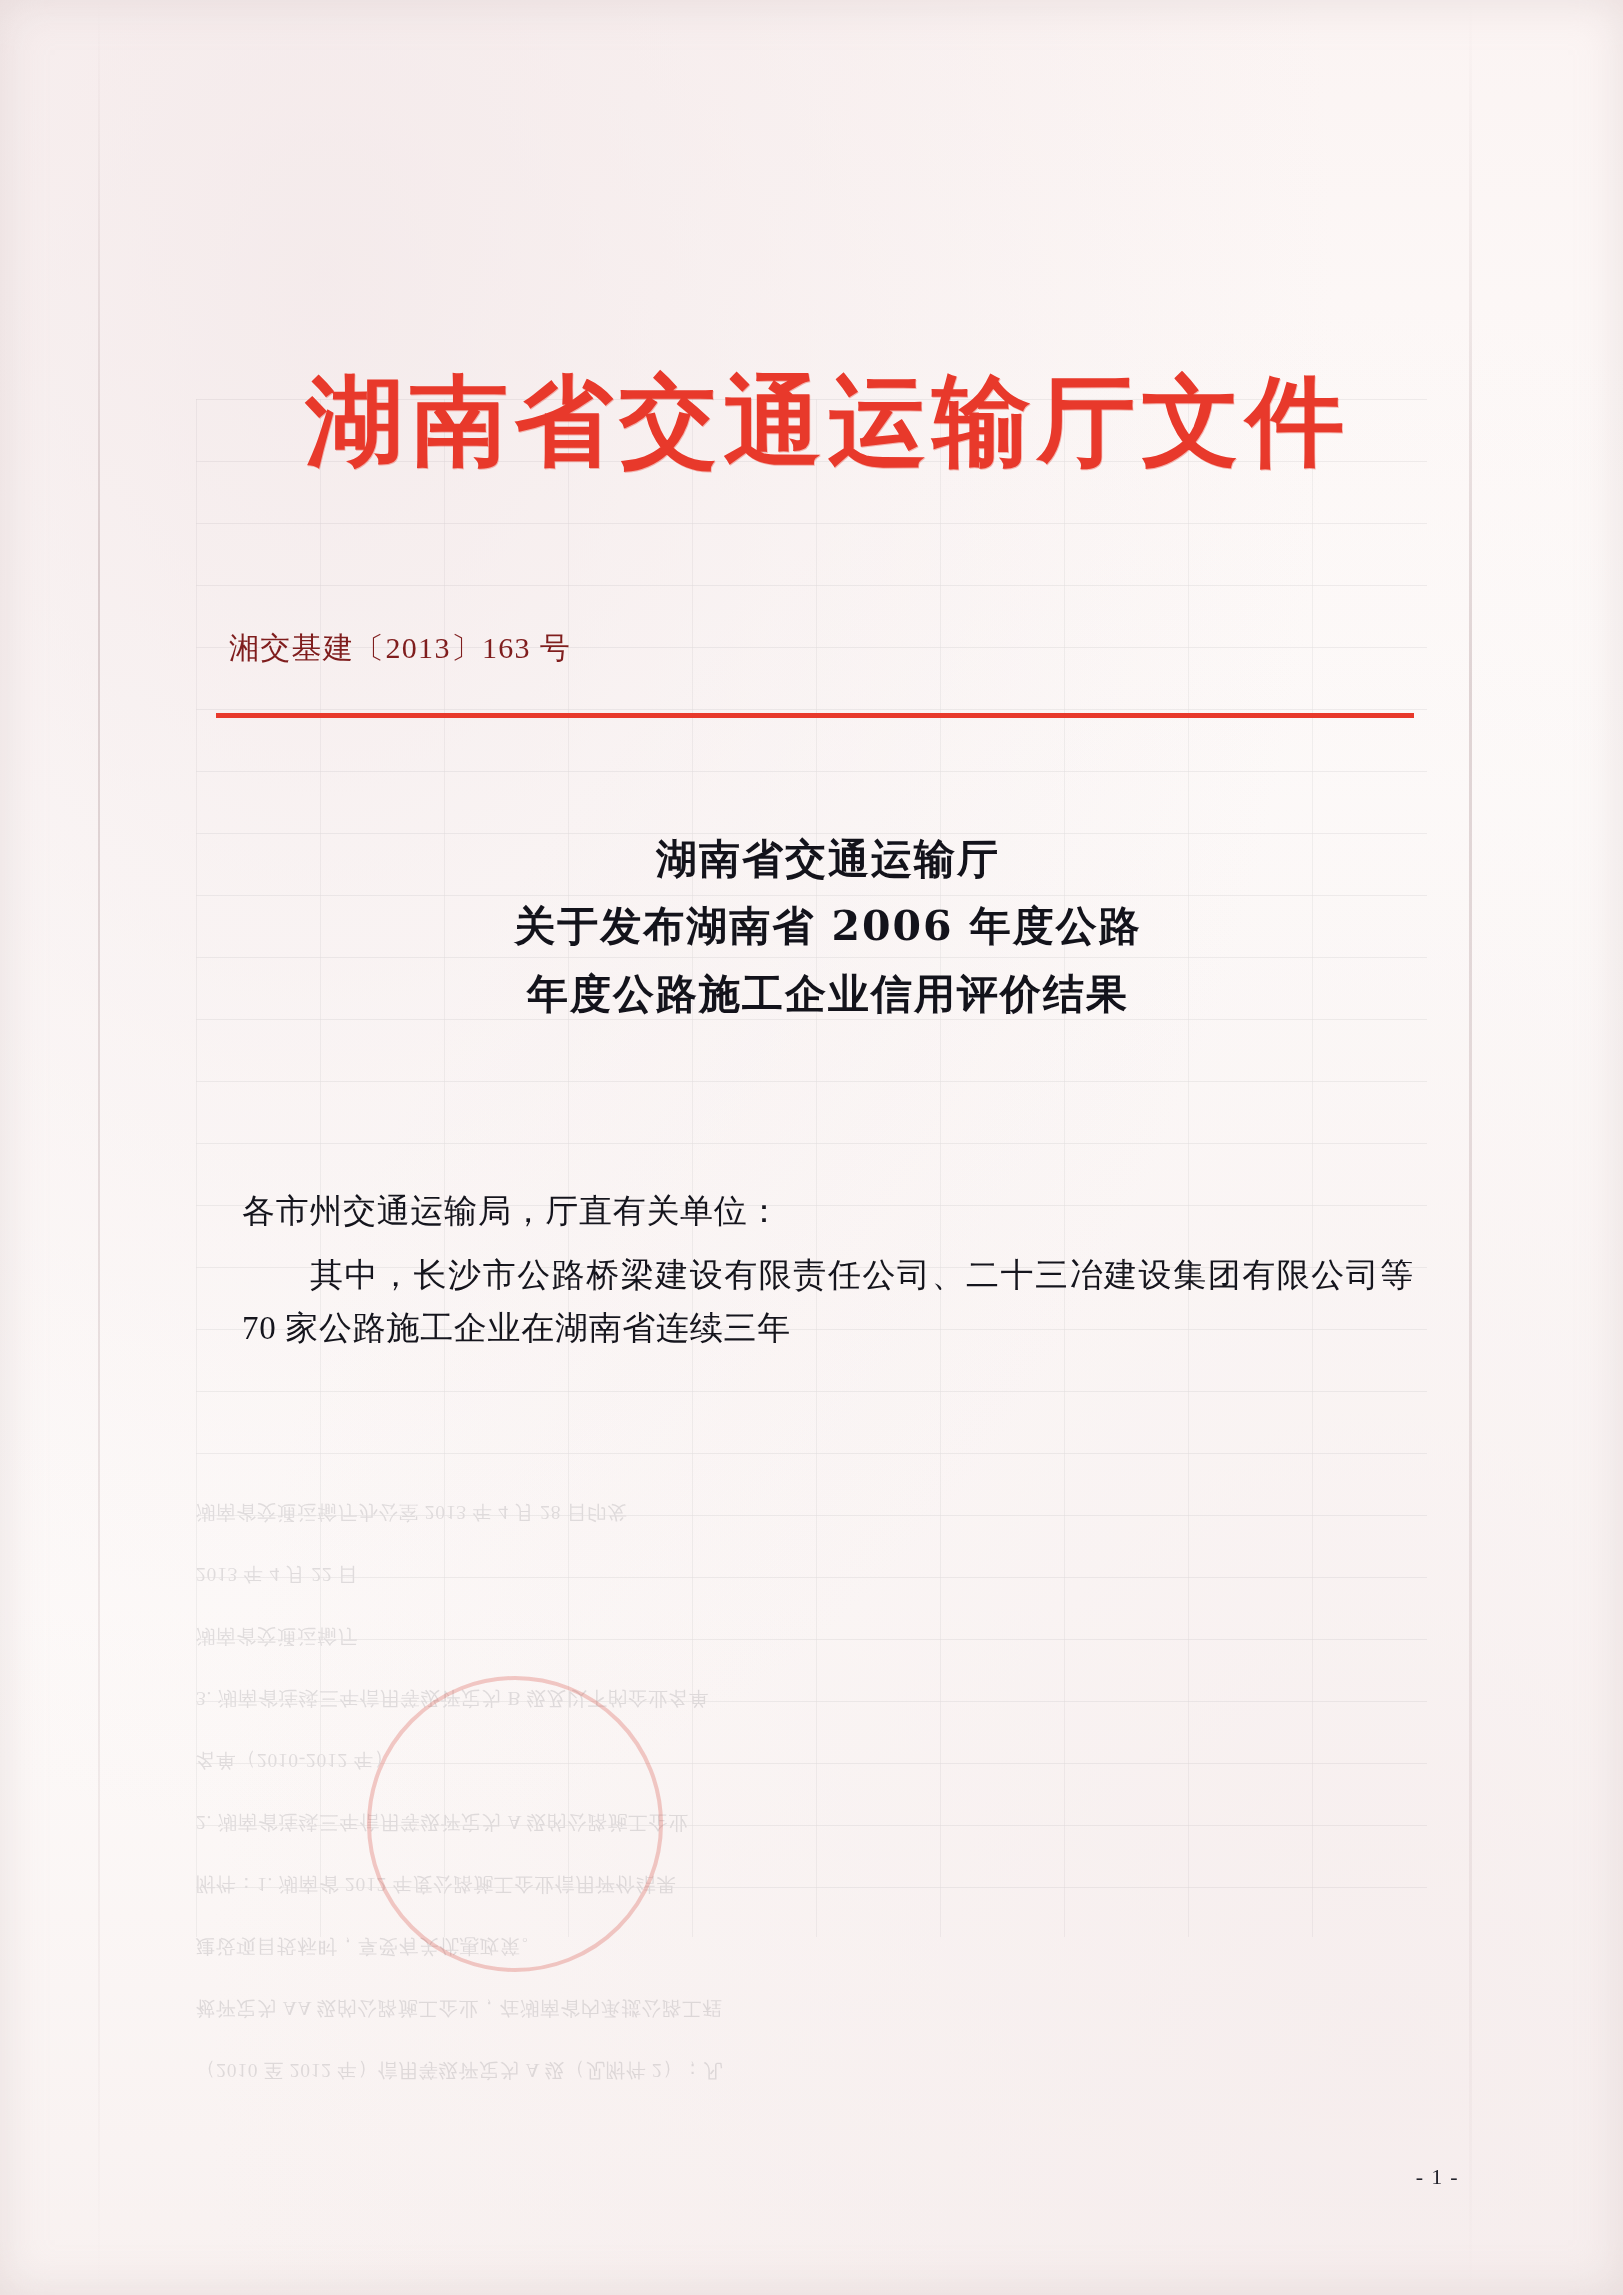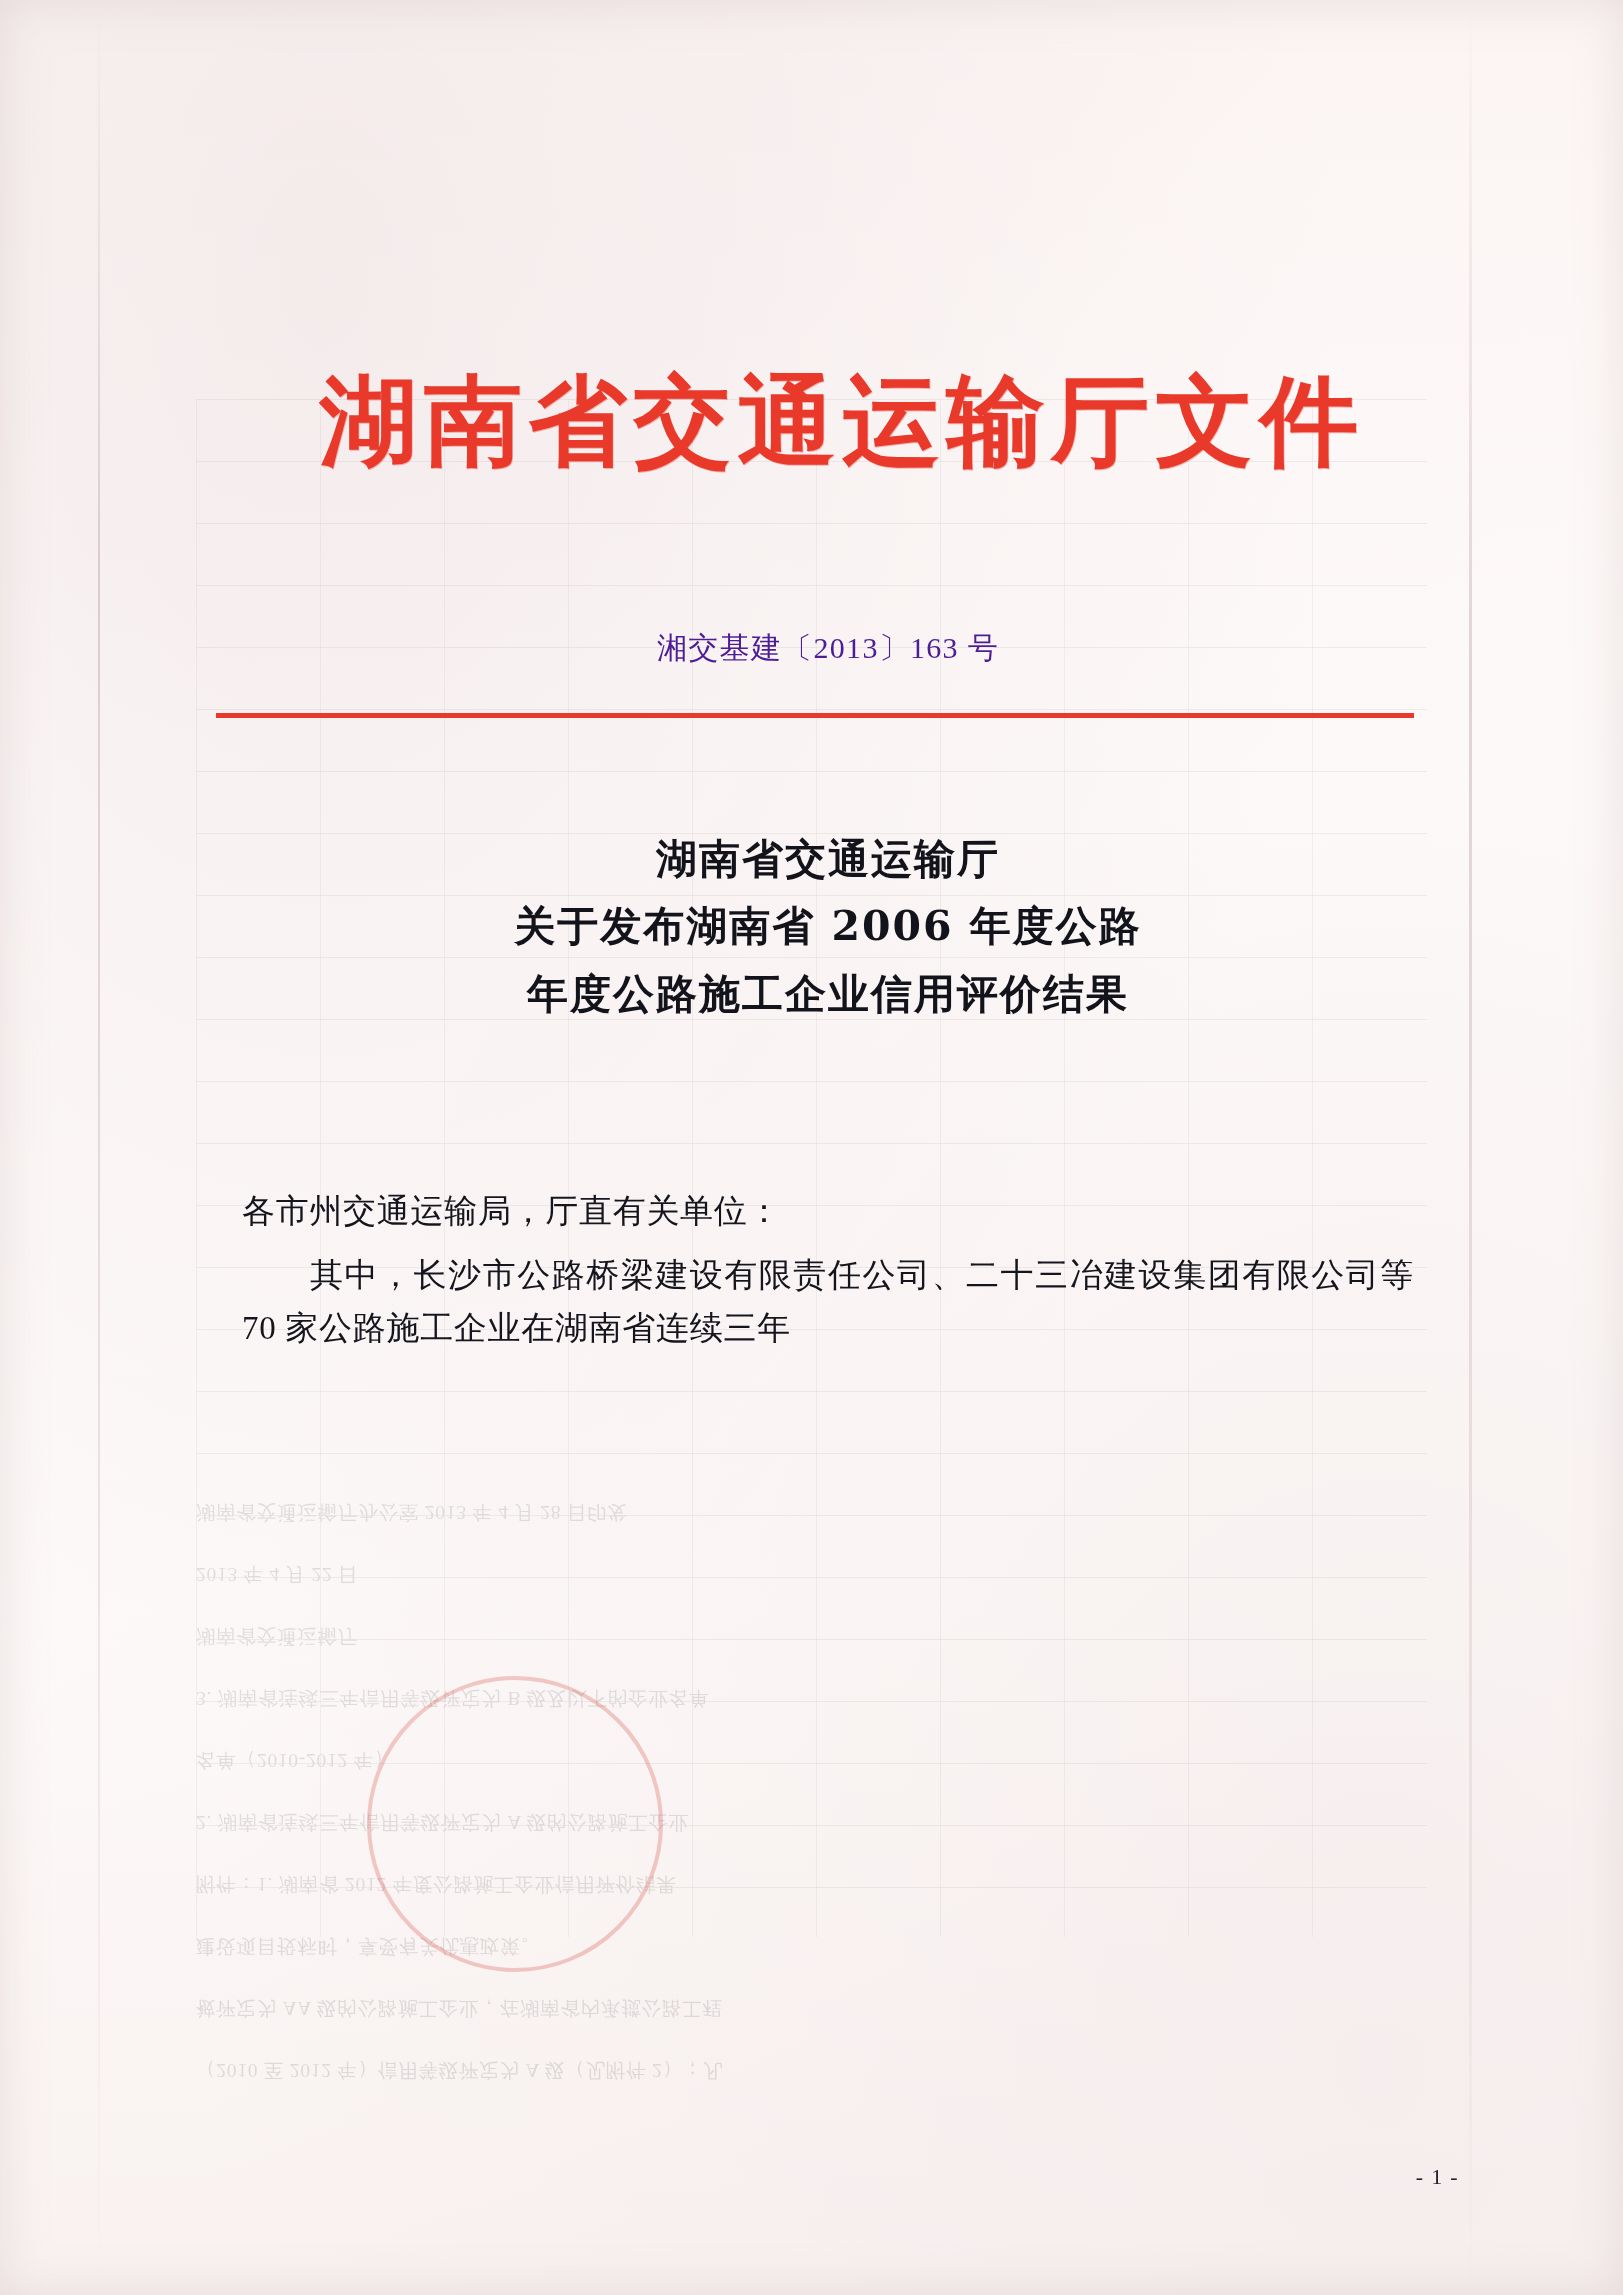--- a/index.html
+++ b/index.html
@@ -59,40 +59,40 @@
   
   .content {
     position: absolute;
     left: 216px;
     top: 0;
     width: 1217px;
     height: 2295px;
   }
   .masthead {
     position: absolute;
-    left: 27px;
+    left: 13px;
     top: 367px;
     width: 1198px;
     text-align: center;
     color: #e8392b;
     font-family: "DejaVu Serif", "Liberation Serif", serif;
     font-weight: bold;
     font-size: 98px;
     letter-spacing: 6.5px;
     line-height: 1.1;
     text-shadow: 0.7px 0.7px 0 rgba(230,60,45,0.35);
   }
   .doc-number {
     position: absolute;
     left: 13px;
     top: 628px;
     width: 1198px;
-    text-align: center;
+    text-align: left;
     font-size: 30px;
-    color: #4c1d95;
+    color: #7f1d1d;
     letter-spacing: 1.3px;
   }
   .red-rule {
     position: absolute;
     left: 216px;
     top: 713px;
     width: 1198px;
     height: 4.6px;
     background: #e8392b;
   }

